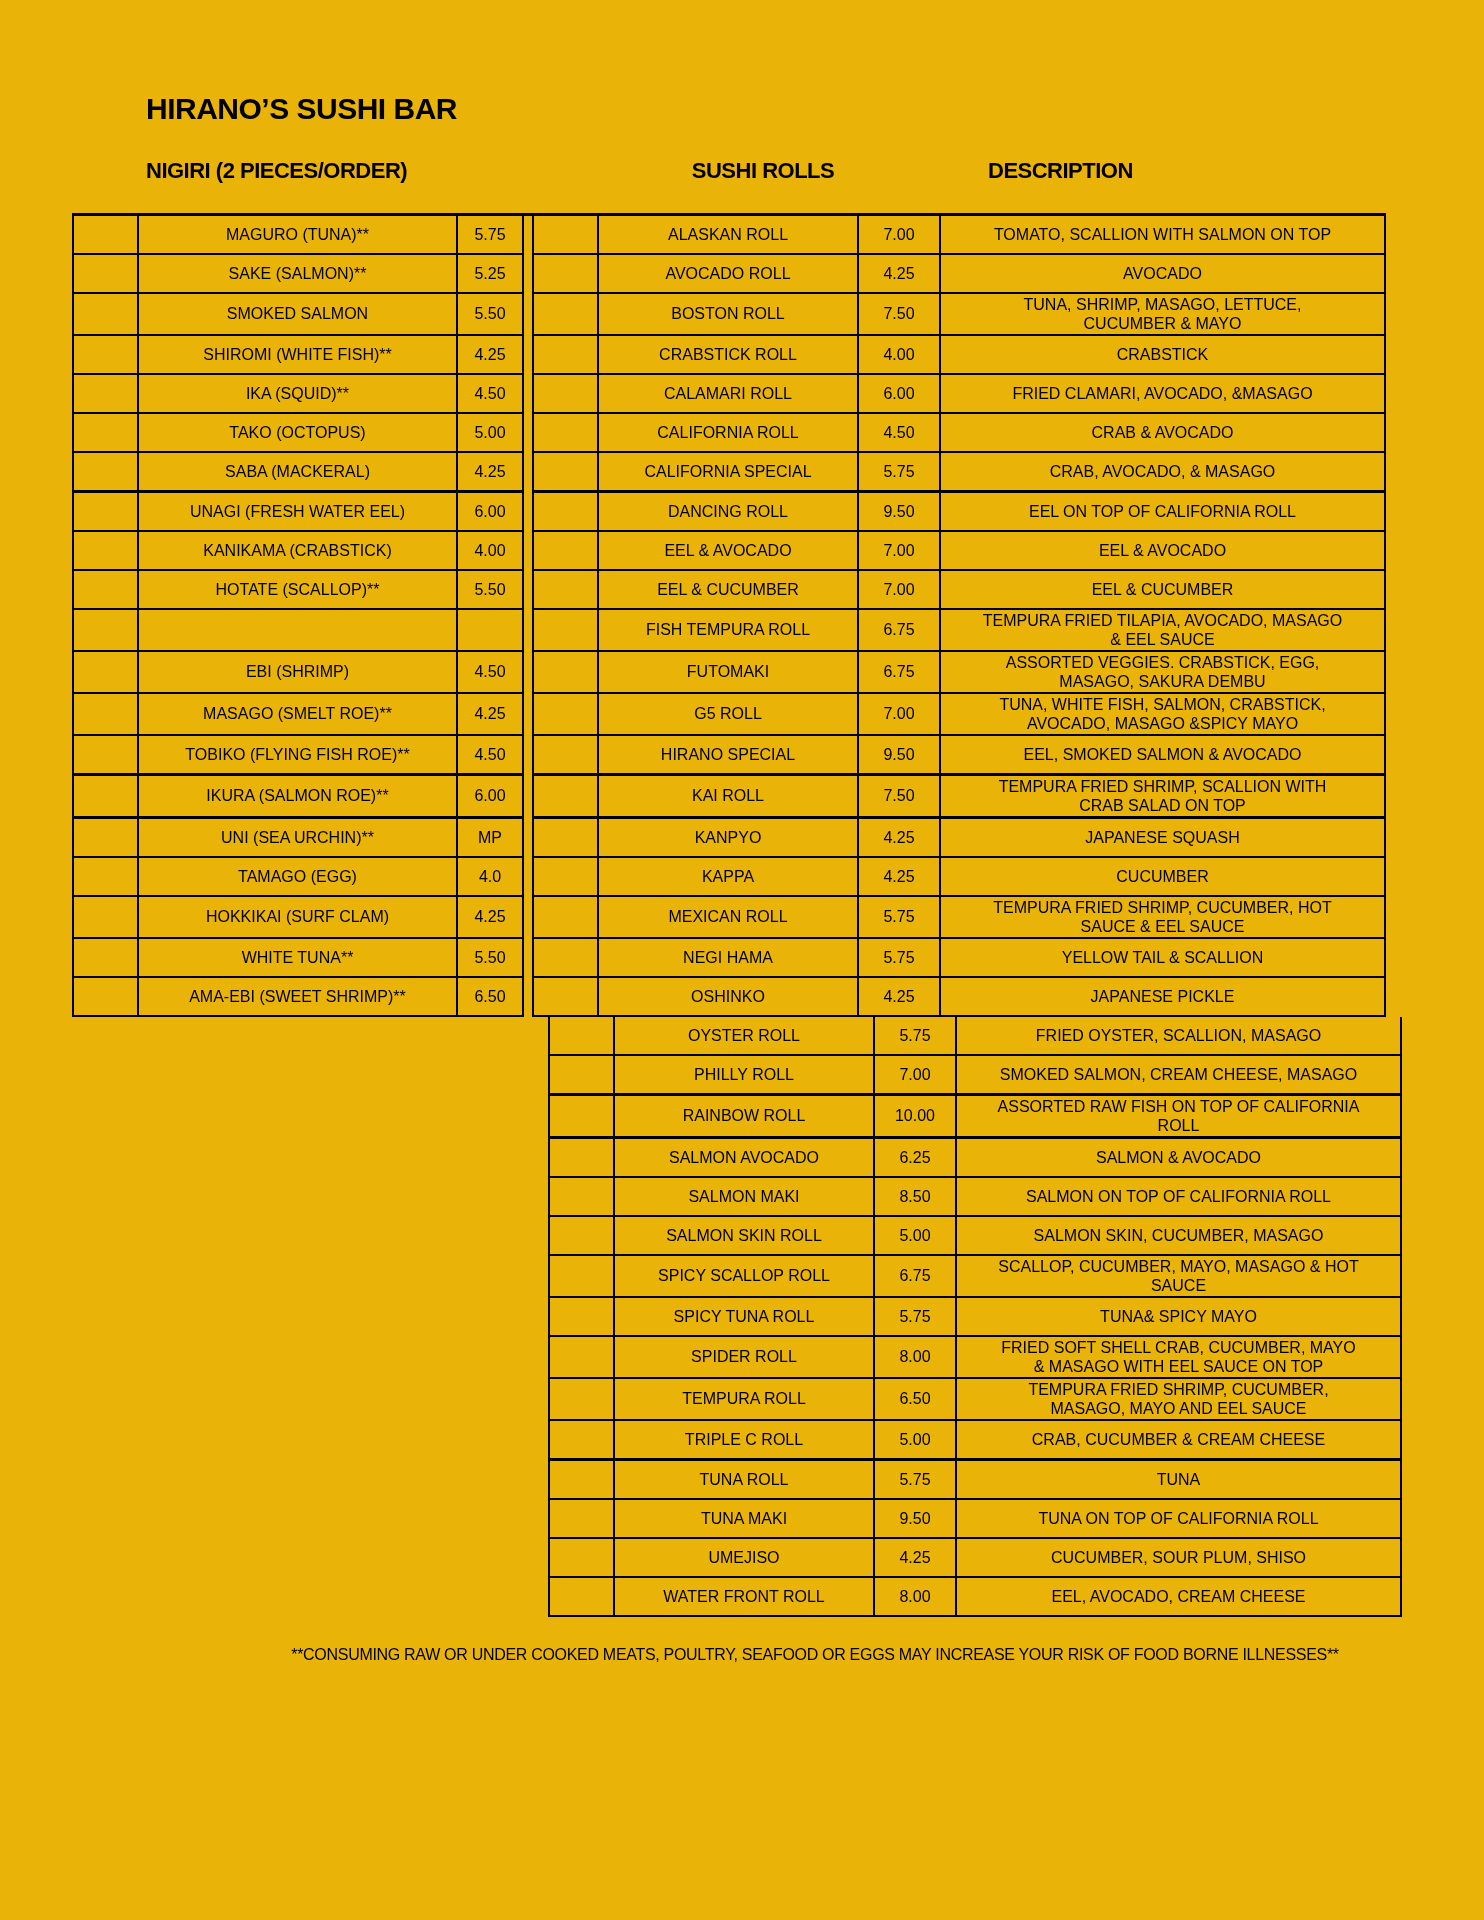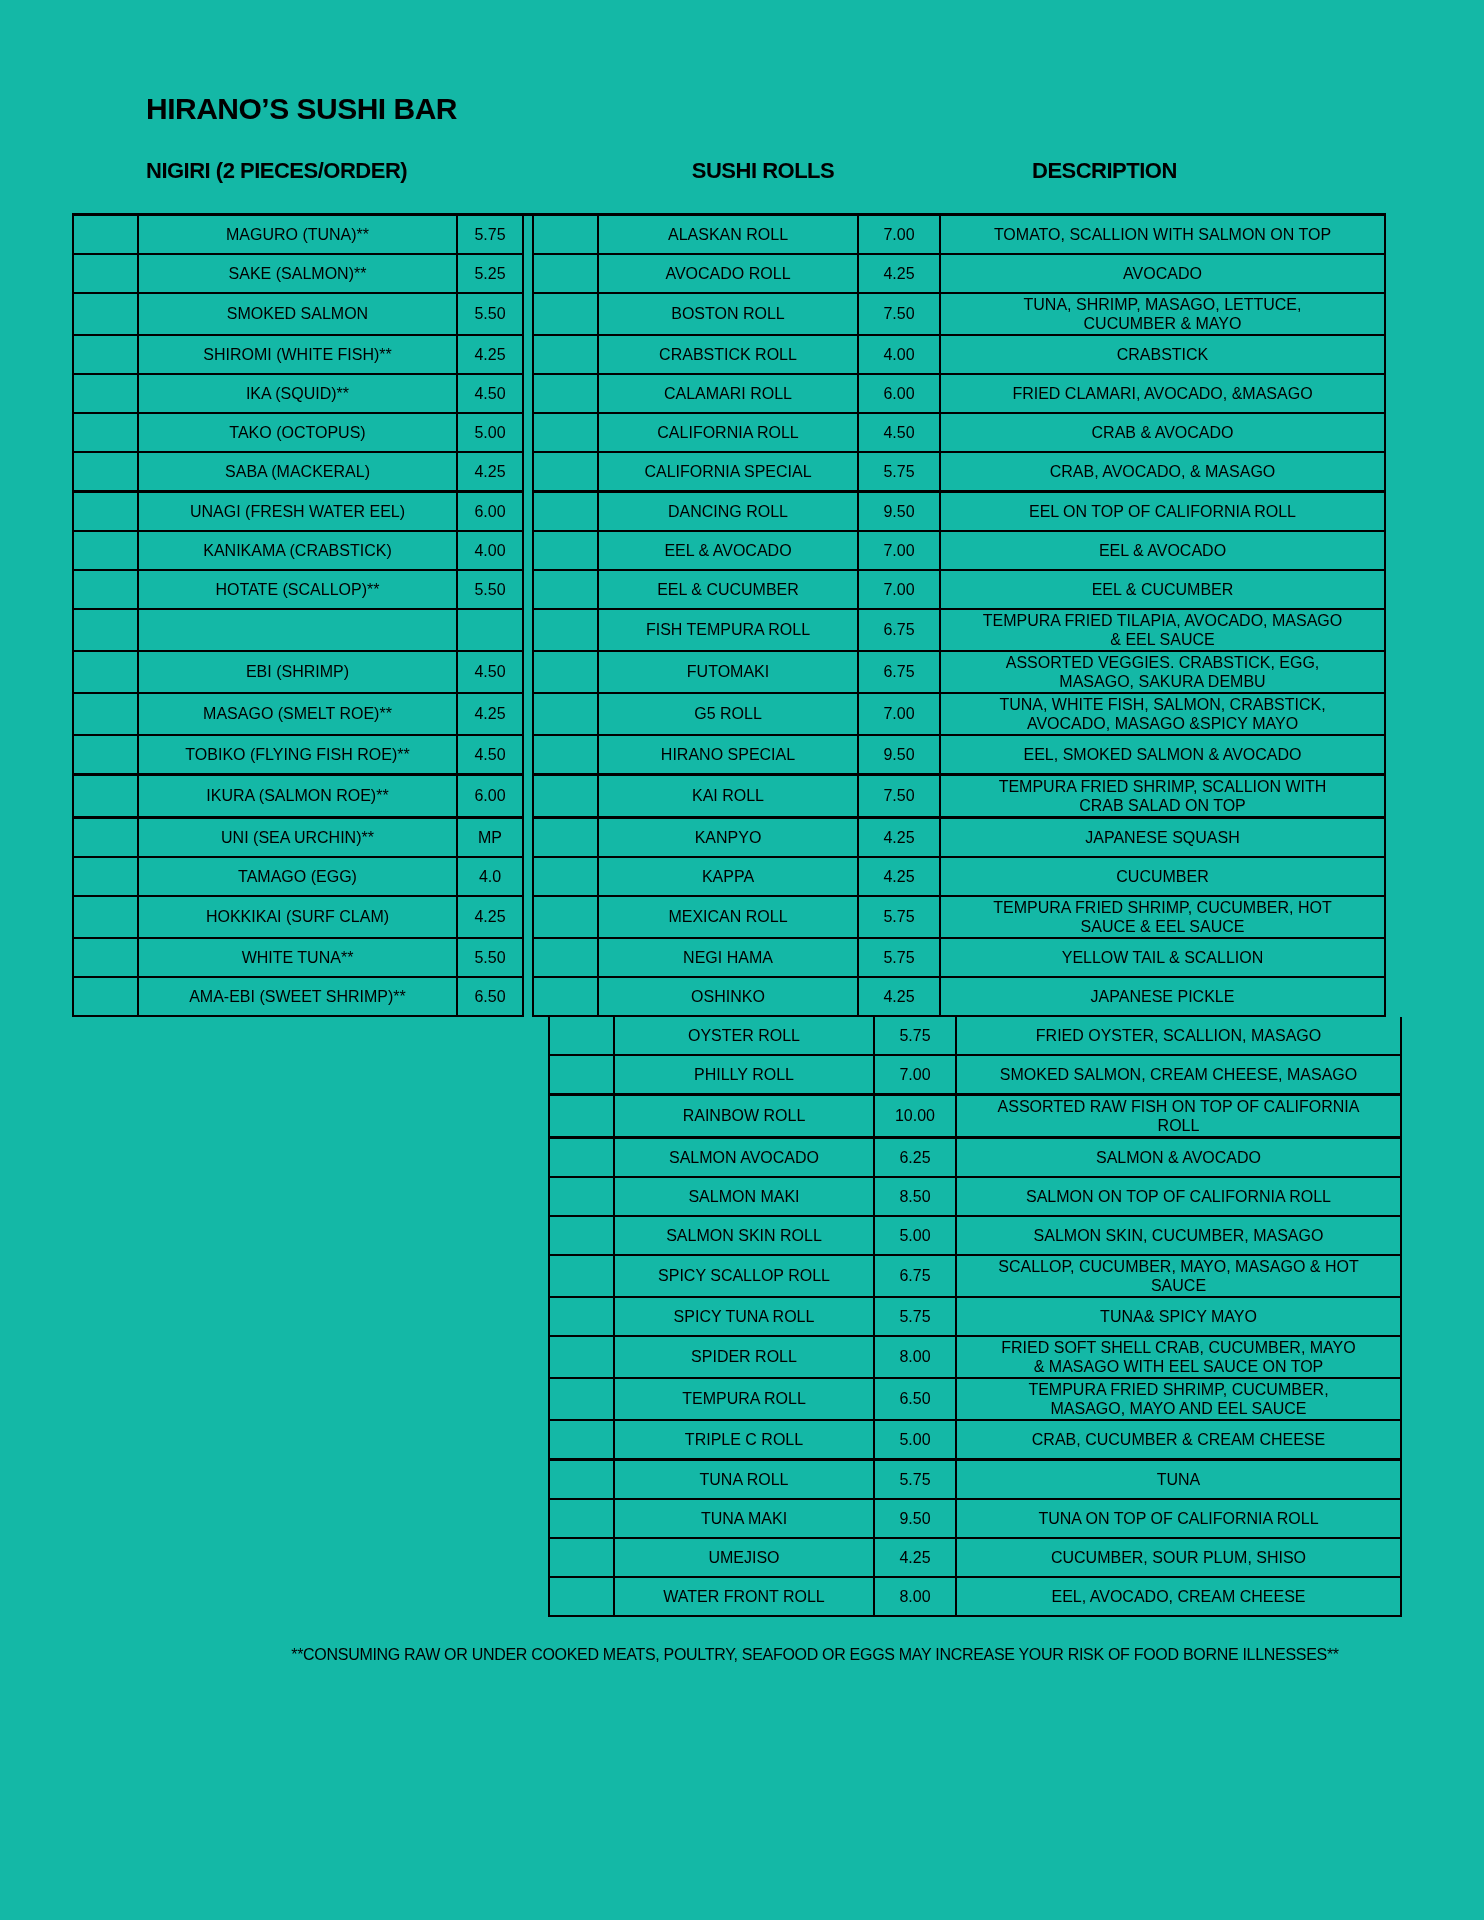--- a/index.html
+++ b/index.html
@@ -6,21 +6,21 @@
     margin: 0;
     padding: 0;
     background: #ffffff;
     color: #000000;
     font-family: "Liberation Sans", "DejaVu Sans", sans-serif;
   }
   .page {
     position: relative;
     width: 1484px;
     min-height: 1920px;
-    background: #14b8a6;
+    background: #eab308;
     box-sizing: border-box;
     padding-top: 213px;
   }
   .title {
     position: absolute;
     left: 146px;
     top: 92px;
     margin: 0;
     font-size: 30px;
     font-weight: bold;
@@ -31,21 +31,21 @@
     position: absolute;
     top: 158px;
     margin: 0;
     font-size: 22px;
     font-weight: bold;
     letter-spacing: -0.5px;
     white-space: nowrap;
   }
   .hdr-nigiri { left: 146px; }
   .hdr-rolls { left: 633px; width: 260px; text-align: center; }
-  .hdr-desc  { left: 988px; margin-left: 44px; }
+  .hdr-desc  { left: 988px; }
 
   table {
     border-collapse: collapse;
     table-layout: fixed;
     empty-cells: show;
   }
   .main-table {
     margin-left: 72px;
     width: 1312px;
     border-top: 3px solid #000;

